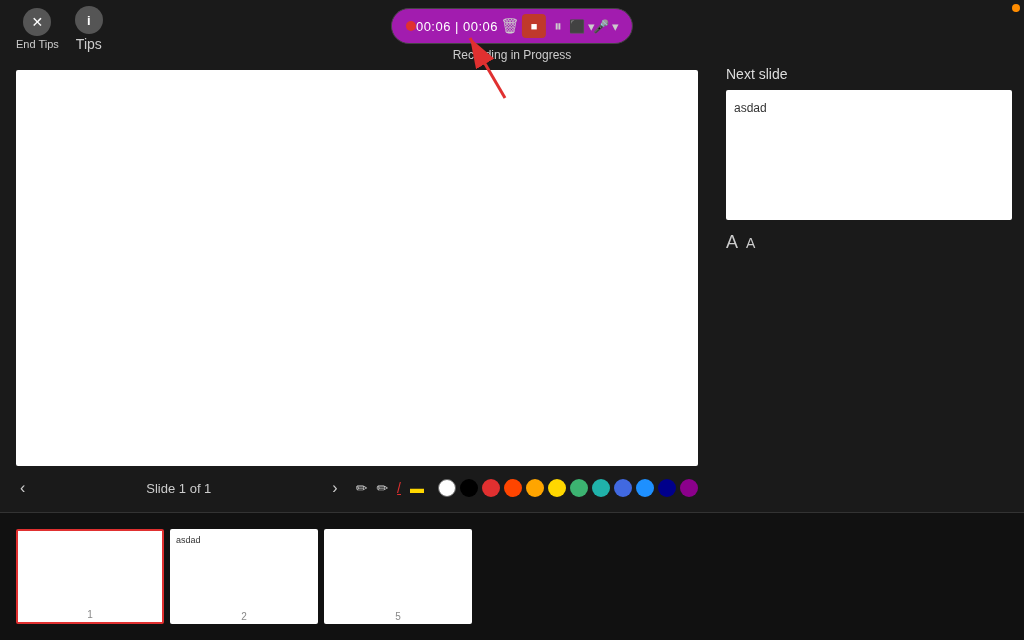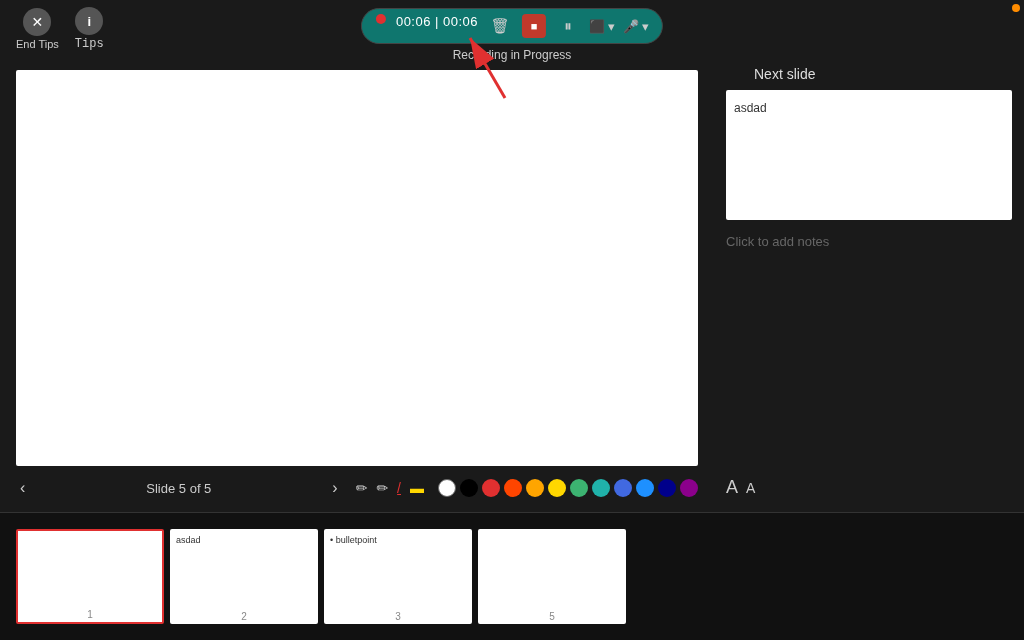--- a/index.html
+++ b/index.html
@@ -75,45 +75,43 @@
       background: #555;
       border-radius: 50%;
       display: flex;
       align-items: center;
       justify-content: center;
       font-size: 13px;
       font-weight: bold;
     }
 
     .tips-label {
-      font-size: 12px;
-      color: #ccc;
-      font-family: Liberation Mono, monospace;
+      font-size: 14px;
+      color: #ccc;
     }
 
     
     .recording-toolbar {
       position: absolute;
       top: 8px;
       left: 50%;
       transform: translateX(-50%);
       display: flex;
       flex-direction: column;
       align-items: center;
       gap: 4px;
     }
 
     .recording-controls {
-      background: #0f766e;
+      background: #a21caf;
       border: 1px solid #444;
       border-radius: 20px;
       padding: 5px 14px;
       display: flex;
-      align-items: flex-start;
-      gap: 10px;
+      align-items: center;
     }
 
     .rec-dot {
       width: 10px;
       height: 10px;
       background: #e03030;
       border-radius: 50%;
     }
 
     .rec-timer {
@@ -254,21 +252,20 @@
       display: flex;
       flex-direction: column;
       padding: 8px 12px;
       gap: 8px;
     }
 
     .next-slide-label {
       font-size: 14px;
       color: #ddd;
       font-weight: 500;
-      margin-left: 28px;
     }
 
     .next-slide-preview {
       background: #fff;
       border-radius: 2px;
       height: 130px;
       position: relative;
       padding: 8px;
     }
 
@@ -423,21 +420,21 @@
 
 <div class="main-content">
 
   <div class="left-panel">
     <div class="current-slide-container">
       
     </div>
 
     <div class="slide-nav-bar">
       <button class="slide-nav-btn">‹</button>
-      <span class="slide-counter">Slide 5 of 5</span>
+      <span class="slide-counter">Slide 1 of 1</span>
       <button class="slide-nav-btn">›</button>
 
       <div class="annotation-tools">
         <button class="tool-btn">✏</button>
         <button class="tool-btn">✏</button>
         <button class="tool-btn" style="text-decoration: underline; color: #e03030;">/</button>
         <button class="tool-btn" style="color: #FFD700;">▬</button>
       </div>
 
       <div style="display:flex;gap:4px;align-items:center;">
@@ -455,40 +452,33 @@
         <div class="color-dot" style="background:#8B008B;"></div>
       </div>
     </div>
   </div>
 
   <div class="right-panel">
     <span class="next-slide-label">Next slide</span>
     <div class="next-slide-preview">
       <span class="next-slide-text">asdad</span>
     </div>
-    <div class="notes-area">
-      <span class="notes-placeholder">Click to add notes</span>
-    </div>
     <div class="font-controls">
       <button class="font-btn" style="font-size:18px;">A</button>
       <button class="font-btn" style="font-size:14px;">A</button>
     </div>
   </div>
 </div>
 
 <div class="filmstrip">
   <div class="filmstrip-slide active">
     <span class="filmstrip-slide-content"></span>
     <span class="filmstrip-slide-num">1</span>
   </div>
   <div class="filmstrip-slide">
     <span class="filmstrip-slide-content">asdad</span>
     <span class="filmstrip-slide-num">2</span>
   </div>
   <div class="filmstrip-slide">
-    <span class="filmstrip-slide-content">• bulletpoint</span>
-    <span class="filmstrip-slide-num">3</span>
-  </div>
-  <div class="filmstrip-slide">
     <span class="filmstrip-slide-content"></span>
     <span class="filmstrip-slide-num">5</span>
   </div>
 </div>
 
 </body></html>

